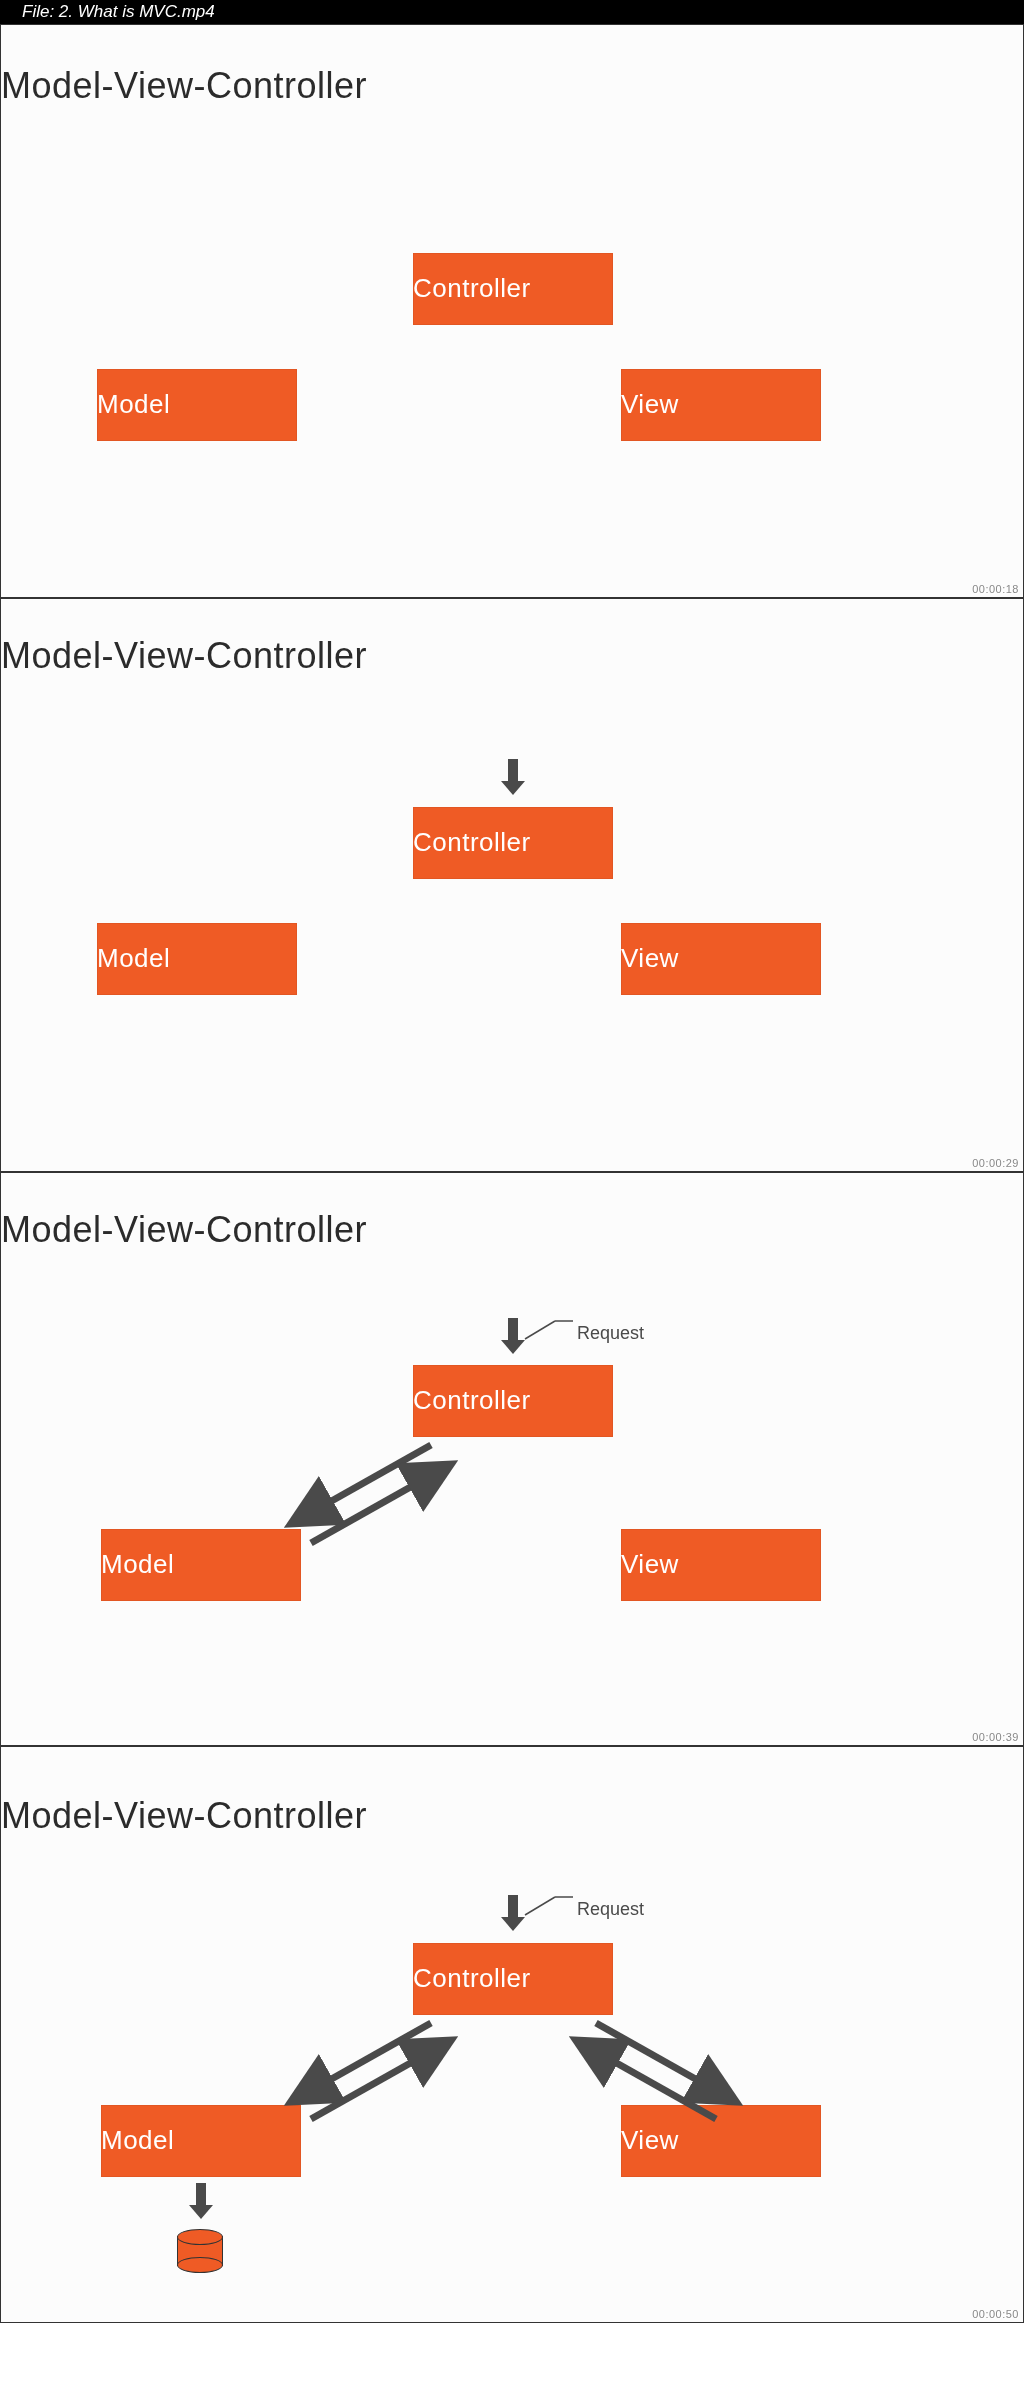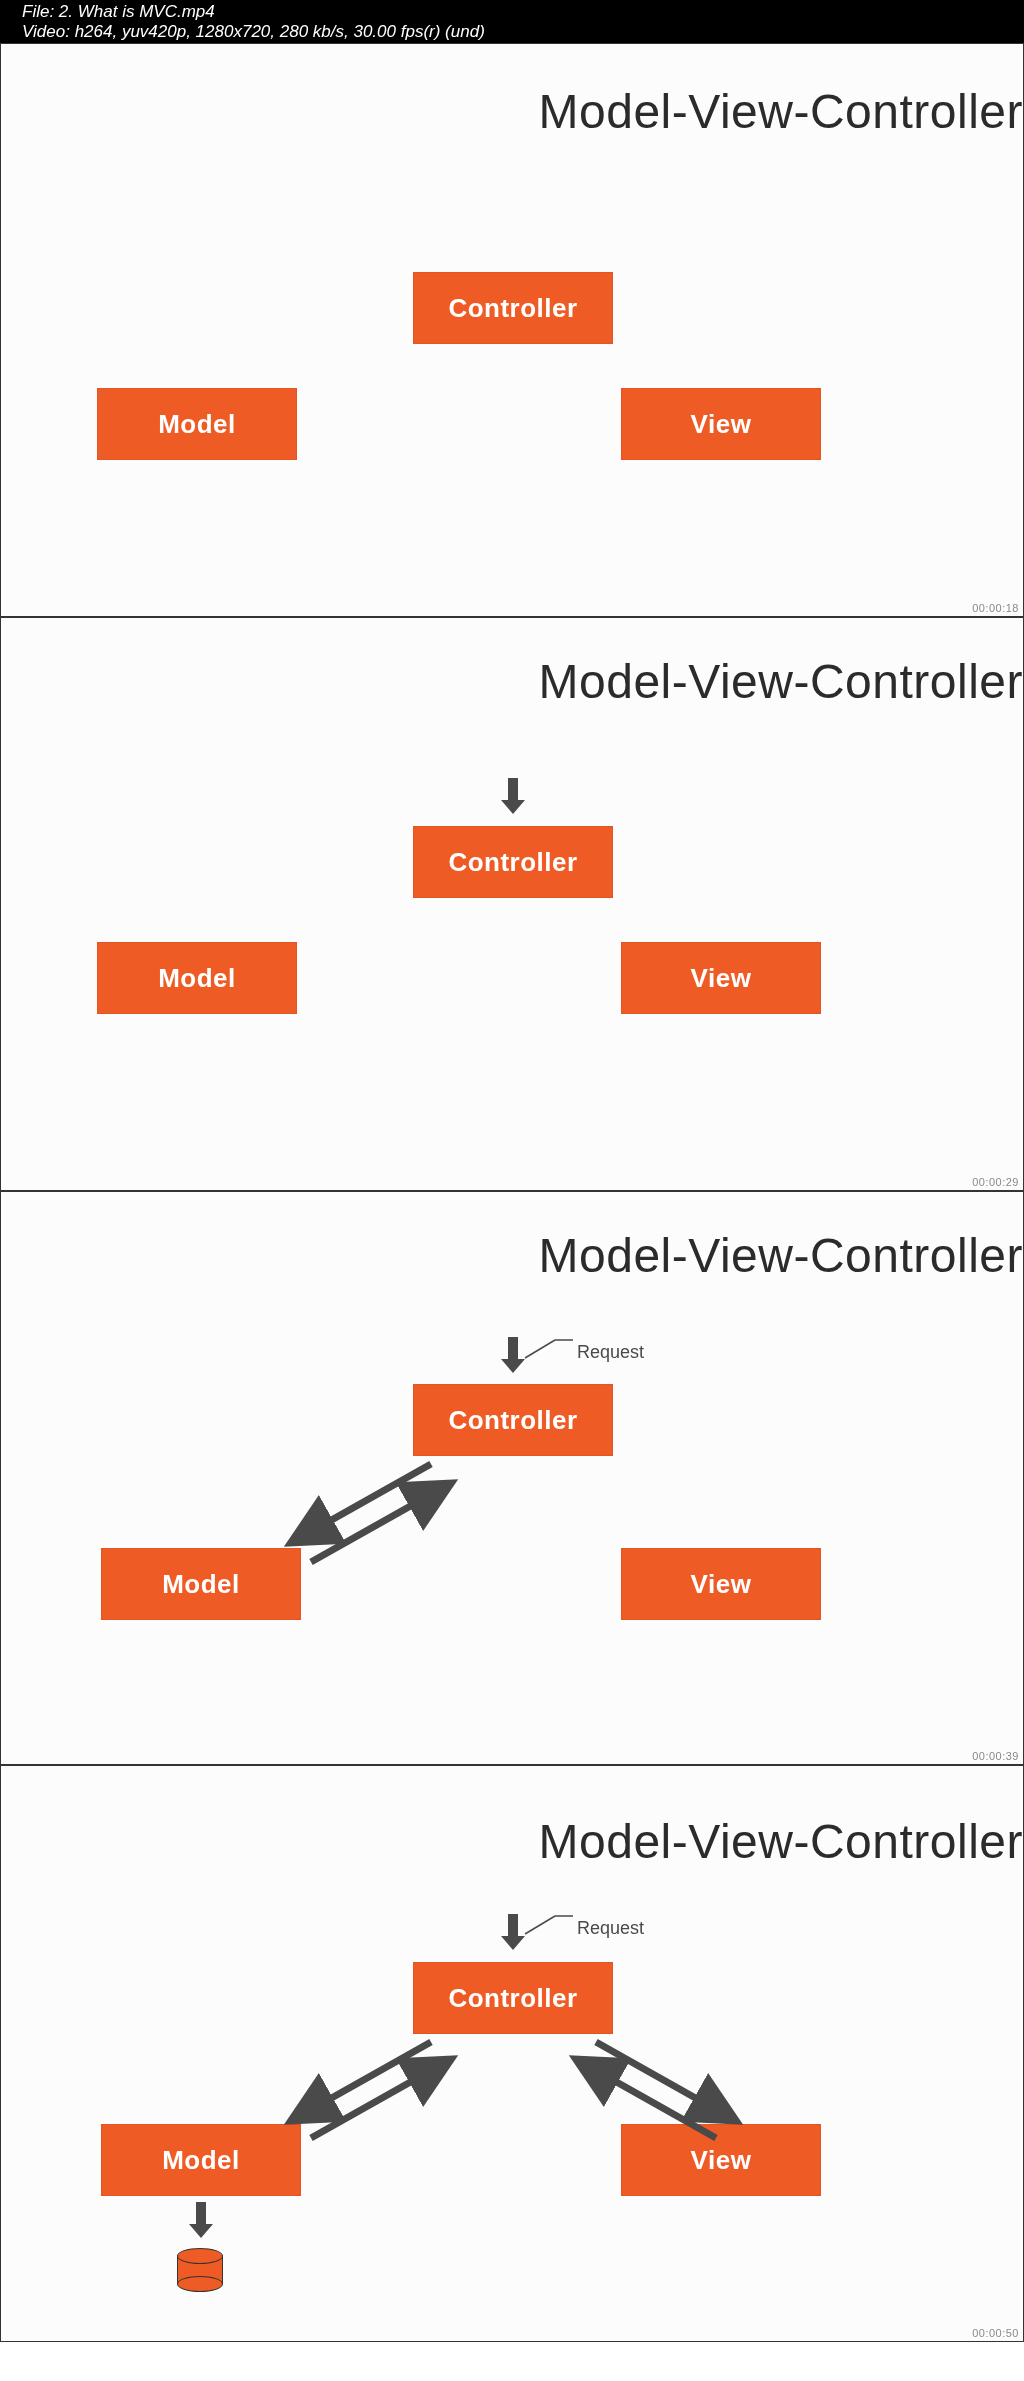--- a/index.html
+++ b/index.html
@@ -28,43 +28,43 @@
     position: relative;
     background: #fcfcfc;
     overflow: hidden;
   }
   .frame.h574 { height: 574px; }
   .frame.h577 { height: 577px; }
 
   .title {
     position: absolute;
     left: 0; right: 0;
-    text-align: right;
+    text-align: left;
     top: 30px;
-    font-size: 48px;
+    font-size: 36px;
     font-weight: 400;
     letter-spacing: 0.5px;
     color: #2b2b2b;
   }
   .title.top36 { top: 36px; }
   .title.top40 { top: 40px; }
   .title.top48 { top: 48px; }
 
   .box {
     position: absolute;
     width: 200px;
     height: 72px;
     background: #ef5b25;
     color: #fff;
     font-size: 26px;
-    font-weight: 700;
+    font-weight: 400;
     letter-spacing: 0.5px;
     display: flex;
     align-items: center;
-    justify-content: center;
+    justify-content: flex-start;
     box-shadow: inset 0 0 0 1px rgba(0,0,0,0.05);
   }
 
   
   .down-arrow {
     position: absolute;
     width: 24px;
     height: 38px;
     display: flex;
     flex-direction: column;
@@ -146,25 +146,20 @@
   }
 </style>
 </head>
 <body>
 
 <div class="meta">
   <div class="line">
     <span>File:</span>
     <span> </span>
     <span>2. What is MVC.mp4</span>
-  </div>
-  <div class="line">
-    <span>Video:</span>
-    <span> </span>
-    <span>h264, yuv420p, 1280x720, 280 kb/s, 30.00 fps(r) (und)</span>
   </div>
 </div>
 
 <div class="frame h574">
   <div class="title top40">Model-View-Controller</div>
 
   <div class="box" style="left:412px; top:228px;">
     <span>Controller</span>
   </div>
   <div class="box" style="left:96px; top:344px;">

